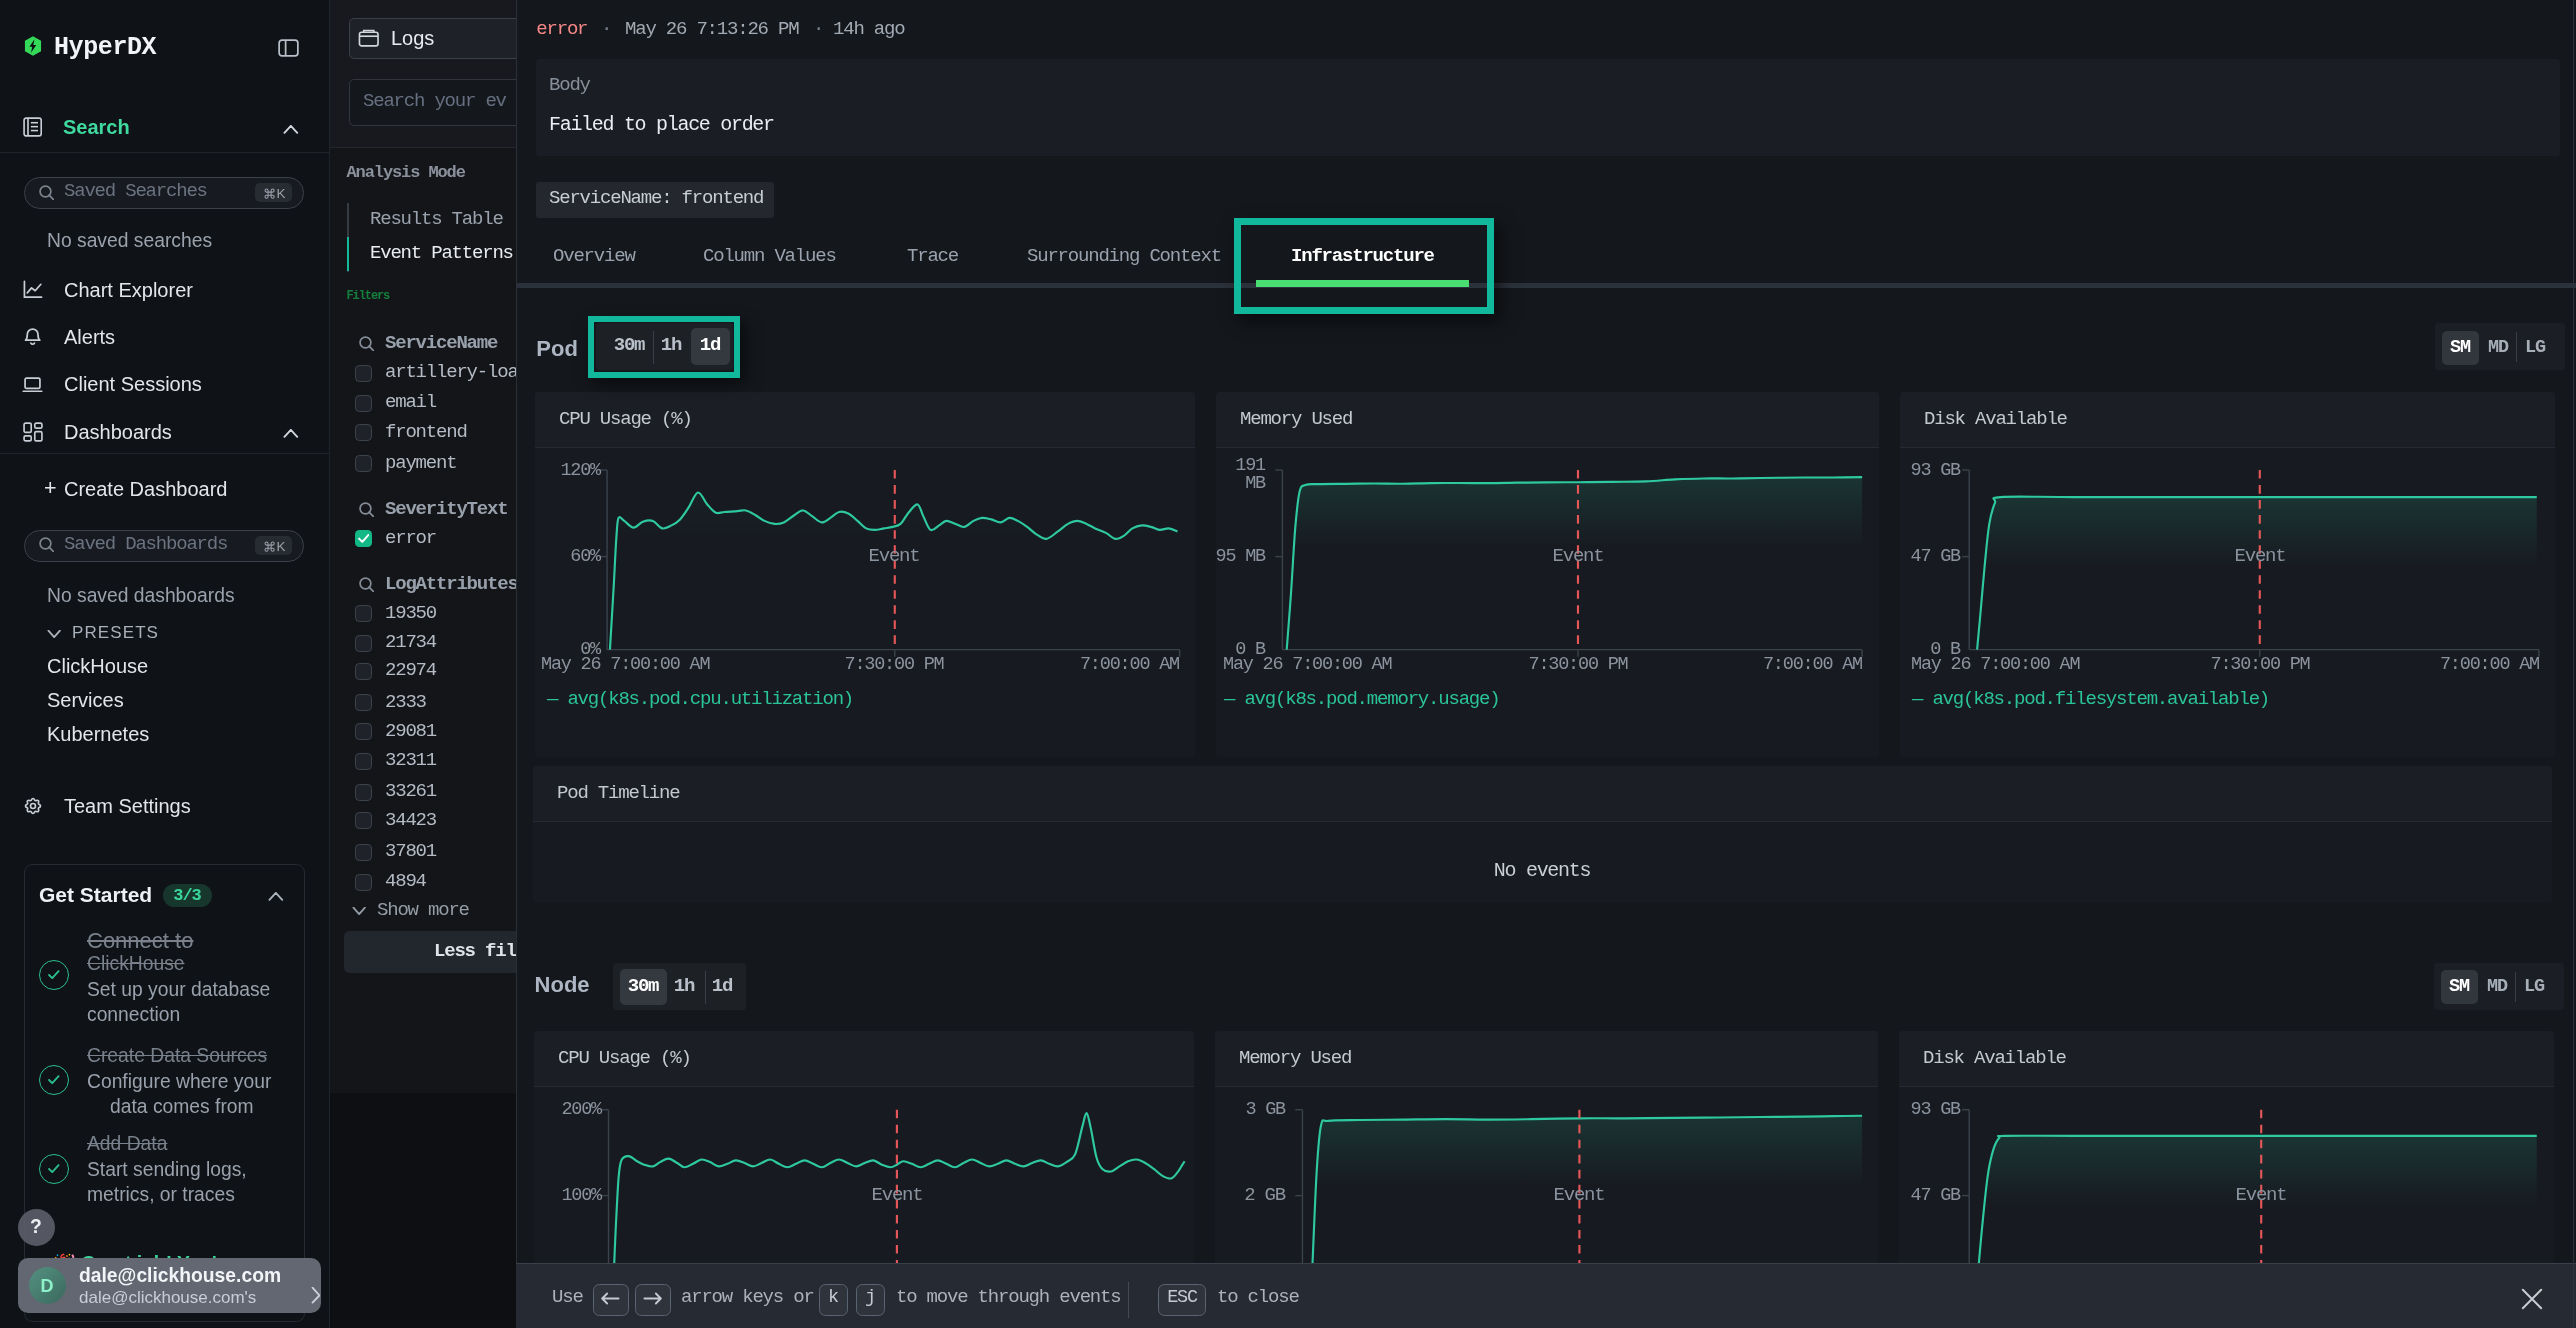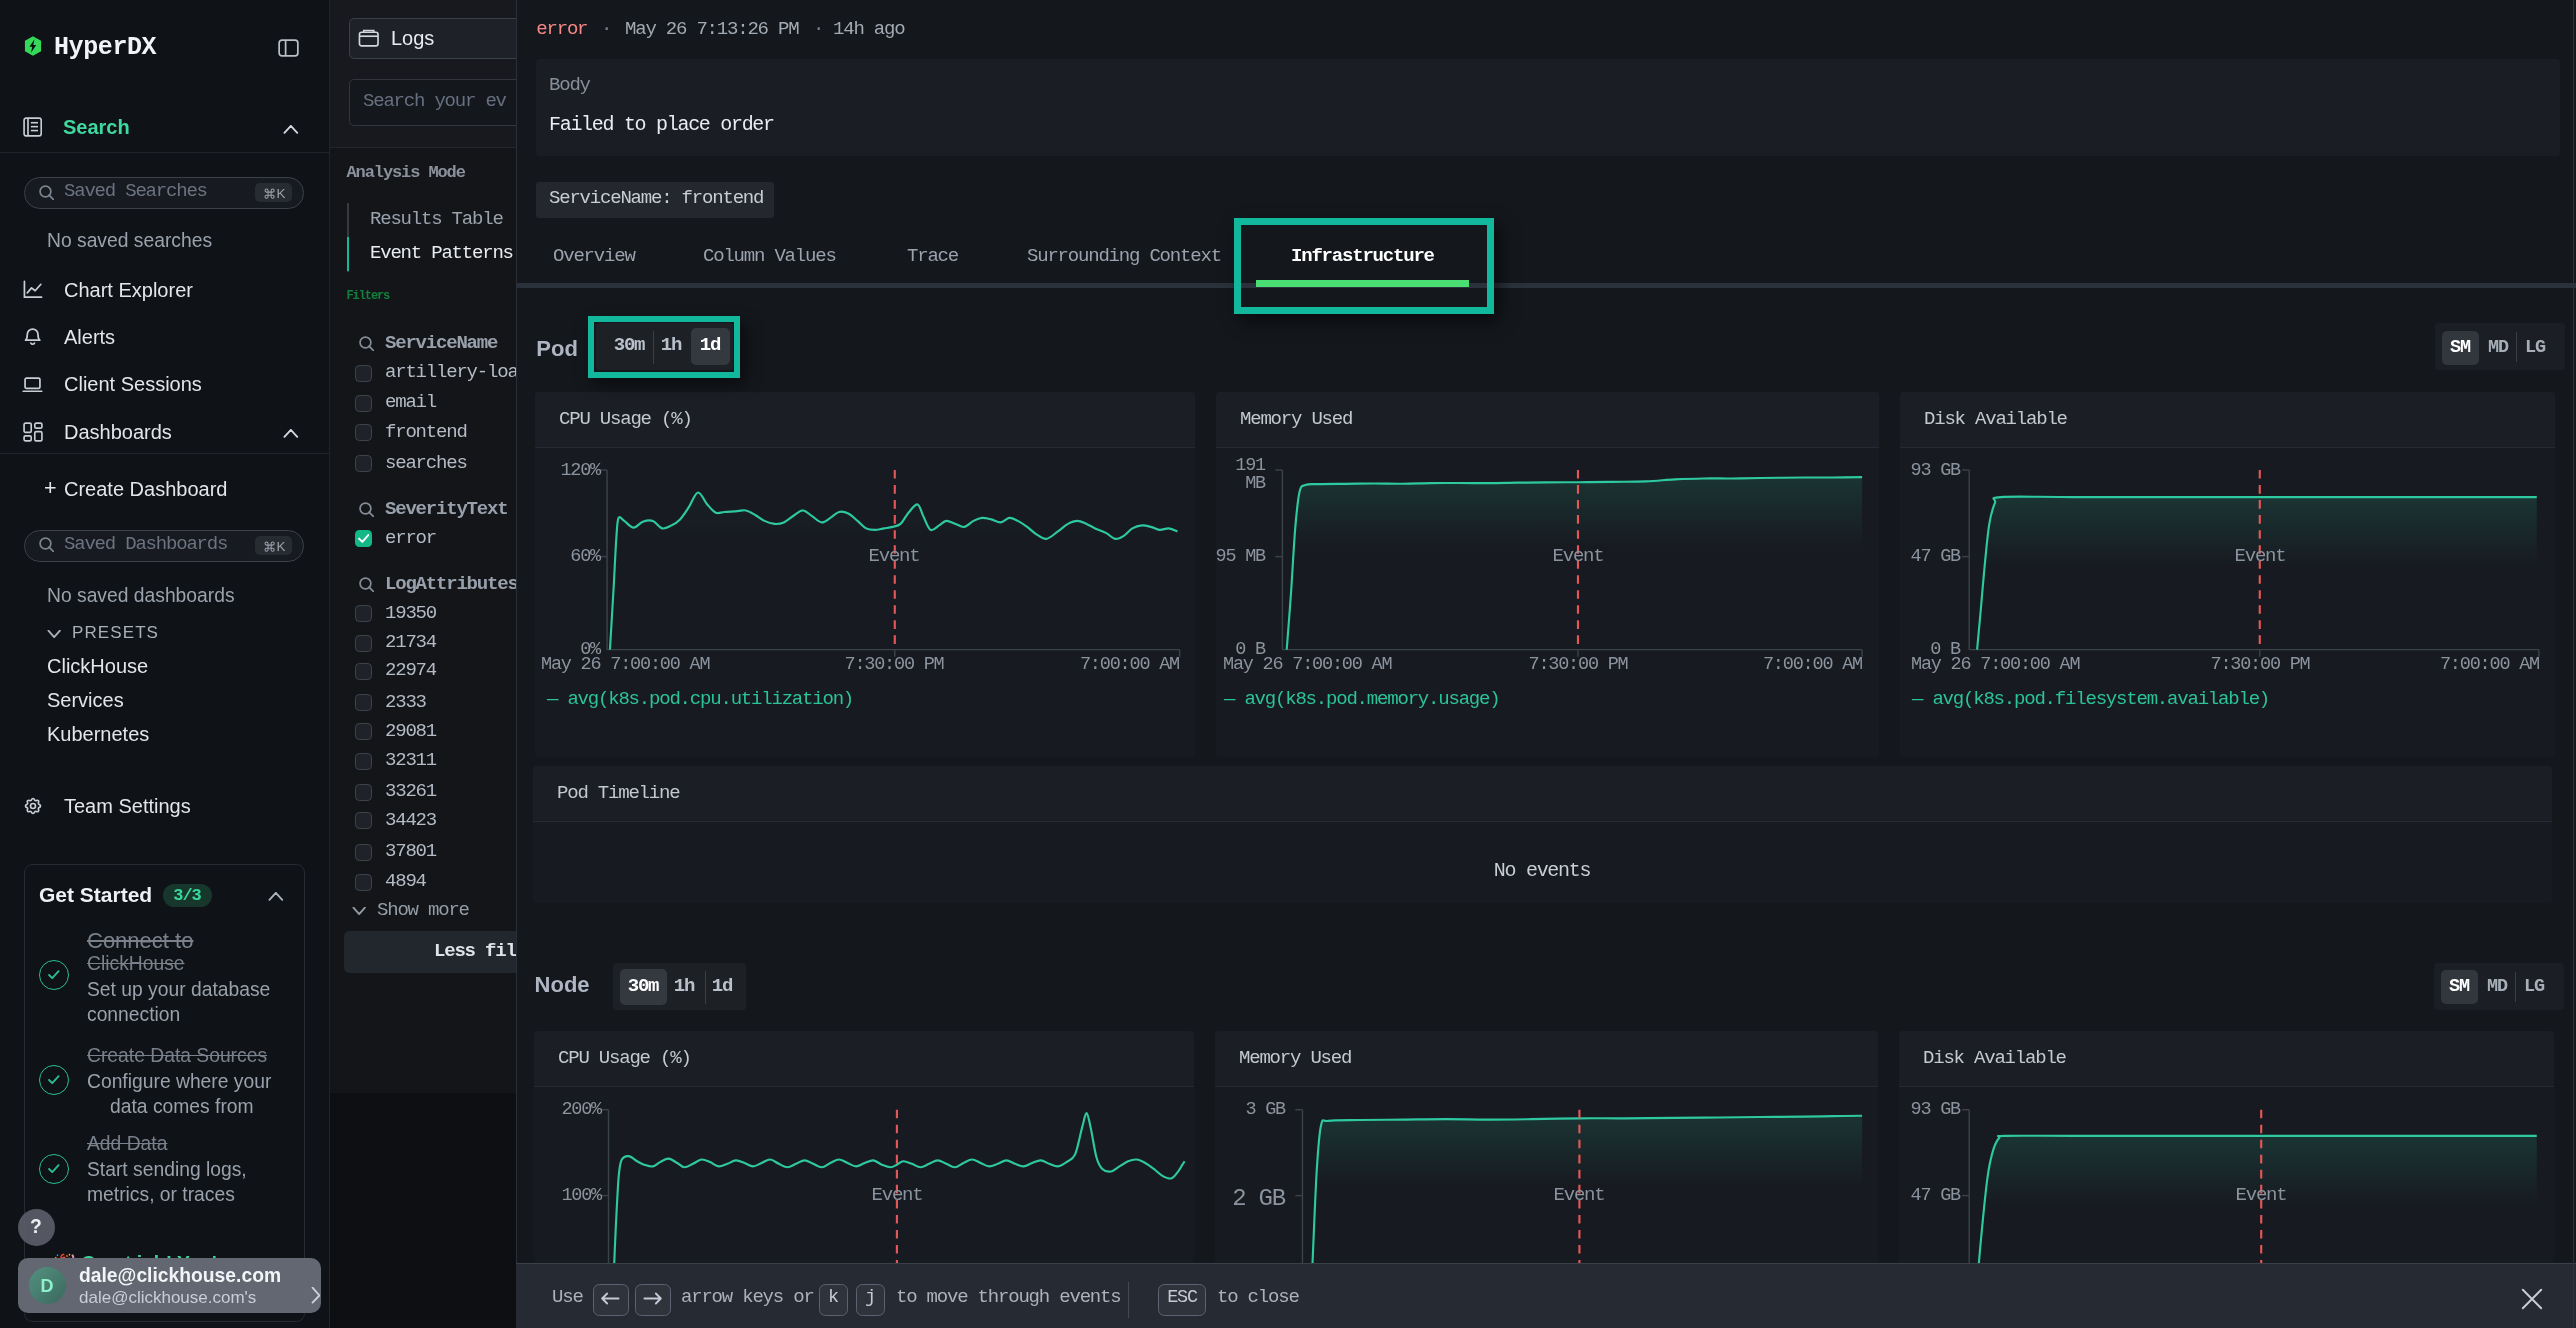--- a/index.html
+++ b/index.html
@@ -158,21 +158,21 @@
       <line x1="14.12" y1="14.12" x2="20" y2="20" stroke="#848c97" stroke-width="2.4" stroke-linecap="round"></line>
     </svg>
 <div style="position:absolute;left:55px;top:332px;font-family:'Liberation Mono',monospace;font-size:19px;font-weight:700;color:#98a0ab;white-space:pre;line-height:1.25;letter-spacing:-1.2px;">ServiceName</div>
 <div style="position:absolute;left:25px;top:365px;width:17px;height:17px;border:1.4px solid #3c434b;border-radius:4.3px;background:#1f2329;"></div>
 <div style="position:absolute;left:55px;top:361px;font-family:'Liberation Mono',monospace;font-size:19px;font-weight:400;color:#b4bbc4;white-space:pre;line-height:1.25;letter-spacing:-1.2px;">artillery-load</div>
 <div style="position:absolute;left:25px;top:395px;width:17px;height:17px;border:1.4px solid #3c434b;border-radius:4.3px;background:#1f2329;"></div>
 <div style="position:absolute;left:55px;top:391px;font-family:'Liberation Mono',monospace;font-size:19px;font-weight:400;color:#b4bbc4;white-space:pre;line-height:1.25;letter-spacing:-1.2px;">email</div>
 <div style="position:absolute;left:25px;top:424px;width:17px;height:17px;border:1.4px solid #3c434b;border-radius:4.3px;background:#1f2329;"></div>
 <div style="position:absolute;left:55px;top:421px;font-family:'Liberation Mono',monospace;font-size:19px;font-weight:400;color:#b4bbc4;white-space:pre;line-height:1.25;letter-spacing:-1.2px;">frontend</div>
 <div style="position:absolute;left:25px;top:455px;width:17px;height:17px;border:1.4px solid #3c434b;border-radius:4.3px;background:#1f2329;"></div>
-<div style="position:absolute;left:55px;top:452px;font-family:'Liberation Mono',monospace;font-size:19px;font-weight:400;color:#b4bbc4;white-space:pre;line-height:1.25;letter-spacing:-1.2px;">searches</div>
+<div style="position:absolute;left:55px;top:452px;font-family:'Liberation Mono',monospace;font-size:19px;font-weight:400;color:#b4bbc4;white-space:pre;line-height:1.25;letter-spacing:-1.2px;">payment</div>
 <svg style="position:absolute;left:29px;top:502px" width="15" height="15" viewBox="0 0 21 21" fill="none">
       <circle cx="9.059999999999999" cy="9.059999999999999" r="7.56" stroke="#848c97" stroke-width="2.4"></circle>
       <line x1="14.12" y1="14.12" x2="20" y2="20" stroke="#848c97" stroke-width="2.4" stroke-linecap="round"></line>
     </svg>
 <div style="position:absolute;left:55px;top:498px;font-family:'Liberation Mono',monospace;font-size:19px;font-weight:700;color:#98a0ab;white-space:pre;line-height:1.25;letter-spacing:-1.2px;">SeverityText</div>
 <div style="position:absolute;left:25px;top:530px;width:17px;height:17px;background:#12b886;border-radius:4.3px;"></div>
 <svg style="position:absolute;left:28px;top:534px" width="11.4" height="9.3" viewBox="0 0 16 13" fill="none">
       <path d="M1.5 6.5 L6 11 L14.5 1.5" stroke="#fff" stroke-width="2.8" fill="none" stroke-linecap="round" stroke-linejoin="round"></path>
     </svg>
 <div style="position:absolute;left:55px;top:527px;font-family:'Liberation Mono',monospace;font-size:19px;font-weight:400;color:#b4bbc4;white-space:pre;line-height:1.25;letter-spacing:-1.2px;">error</div>
@@ -411,21 +411,21 @@
       </linearGradient>
     </defs>
     <path d="M109.0 352.6C110.2 339.6 113.5 299.6 116.0 274.4C118.5 249.1 121.3 219.6 124.0 201.3C126.7 183.1 129.3 173.5 132.0 164.8C134.7 156.1 137.3 152.2 140.0 149.1C142.7 146.1 130.3 147.0 148.0 146.5C165.7 146.1 196.3 146.5 246.0 146.5C295.7 146.5 379.3 146.5 446.0 146.5C512.7 146.5 571.8 146.5 646.0 146.5C720.2 146.5 850.2 146.5 891.0 146.5L891.0 2000L109.0 2000Z" fill="url(#gnd)" stroke="none"></path>
     <path d="M109.0 352.6C110.2 339.6 113.5 299.6 116.0 274.4C118.5 249.1 121.3 219.6 124.0 201.3C126.7 183.1 129.3 173.5 132.0 164.8C134.7 156.1 137.3 152.2 140.0 149.1C142.7 146.1 130.3 147.0 148.0 146.5C165.7 146.1 196.3 146.5 246.0 146.5C295.7 146.5 379.3 146.5 446.0 146.5C512.7 146.5 571.8 146.5 646.0 146.5C720.2 146.5 850.2 146.5 891.0 146.5" fill="none" stroke="#2ec9a0" stroke-width="3" stroke-linejoin="round"></path>
     <line x1="506" y1="110" x2="506" y2="415" stroke="#ef5a5a" stroke-width="3" stroke-dasharray="12 9" opacity="0.95"></line>
   </svg>
 <div style="position:absolute;left:601px;transform:translateX(-100%);top:1098px;font-family:'Liberation Mono',monospace;font-size:18.5px;font-weight:400;color:#8b939e;white-space:pre;line-height:1.25;letter-spacing:-1.2px;">200%</div>
 <div style="position:absolute;left:601px;transform:translateX(-100%);top:1184px;font-family:'Liberation Mono',monospace;font-size:18.5px;font-weight:400;color:#8b939e;white-space:pre;line-height:1.25;letter-spacing:-1.2px;">100%</div>
 <div style="position:absolute;left:897px;transform:translateX(-50%);top:1184px;font-family:'Liberation Mono',monospace;font-size:19px;font-weight:400;color:#8b939e;white-space:pre;line-height:1.25;letter-spacing:-1.2px;">Event</div>
 <div style="position:absolute;left:1285px;transform:translateX(-100%);top:1098px;font-family:'Liberation Mono',monospace;font-size:18.5px;font-weight:400;color:#8b939e;white-space:pre;line-height:1.25;letter-spacing:-1.2px;">3 GB</div>
-<div style="position:absolute;left:1285px;transform:translateX(-100%);top:1184px;font-family:'Liberation Mono',monospace;font-size:24px;font-weight:400;color:#8b939e;white-space:pre;line-height:1.25;letter-spacing:-1.2px;">2 GB</div>
+<div style="position:absolute;left:1285px;transform:translateX(-100%);top:1184px;font-family:'Liberation Mono',monospace;font-size:19px;font-weight:400;color:#8b939e;white-space:pre;line-height:1.25;letter-spacing:-1.2px;">2 GB</div>
 <div style="position:absolute;left:1579px;transform:translateX(-50%);top:1184px;font-family:'Liberation Mono',monospace;font-size:19px;font-weight:400;color:#8b939e;white-space:pre;line-height:1.25;letter-spacing:-1.2px;">Event</div>
 <div style="position:absolute;left:1960px;transform:translateX(-100%);top:1098px;font-family:'Liberation Mono',monospace;font-size:18.5px;font-weight:400;color:#8b939e;white-space:pre;line-height:1.25;letter-spacing:-1.2px;">93 GB</div>
 <div style="position:absolute;left:1960px;transform:translateX(-100%);top:1184px;font-family:'Liberation Mono',monospace;font-size:18.5px;font-weight:400;color:#8b939e;white-space:pre;line-height:1.25;letter-spacing:-1.2px;">47 GB</div>
 <div style="position:absolute;left:2261px;transform:translateX(-50%);top:1184px;font-family:'Liberation Mono',monospace;font-size:19px;font-weight:400;color:#8b939e;white-space:pre;line-height:1.25;letter-spacing:-1.2px;">Event</div>
 <div style="position:absolute;left:1234px;top:218px;width:260px;height:96px;border:7.2px solid #12b89c;box-shadow:5.7px 7.2px 15.7px rgba(0,0,0,0.55);"></div>
 <div style="position:absolute;left:588px;top:316px;width:152px;height:62px;border:6.4px solid #12b89c;box-shadow:5px 6.4px 14.3px rgba(0,0,0,0.55);"></div>
 <div style="position:absolute;left:516px;top:1263px;width:2060px;height:65px;background:#262a32;border-top:1.4px solid #3a4049;">
     <div style="position:absolute;left:36px;top:21.5px;font-family:'Liberation Mono',monospace;font-size:19px;font-weight:400;color:#aab2bc;white-space:pre;line-height:1.25;letter-spacing:-1.2px;">Use</div>
 <div style="position:absolute;left:77px;top:20px;width:36px;height:31.5px;border:1.4px solid #5a6372;border-radius:6.4px;background:#2e333c;"></div>
 <div style="position:absolute;left:119px;top:20px;width:36px;height:31.5px;border:1.4px solid #5a6372;border-radius:6.4px;background:#2e333c;"></div>

